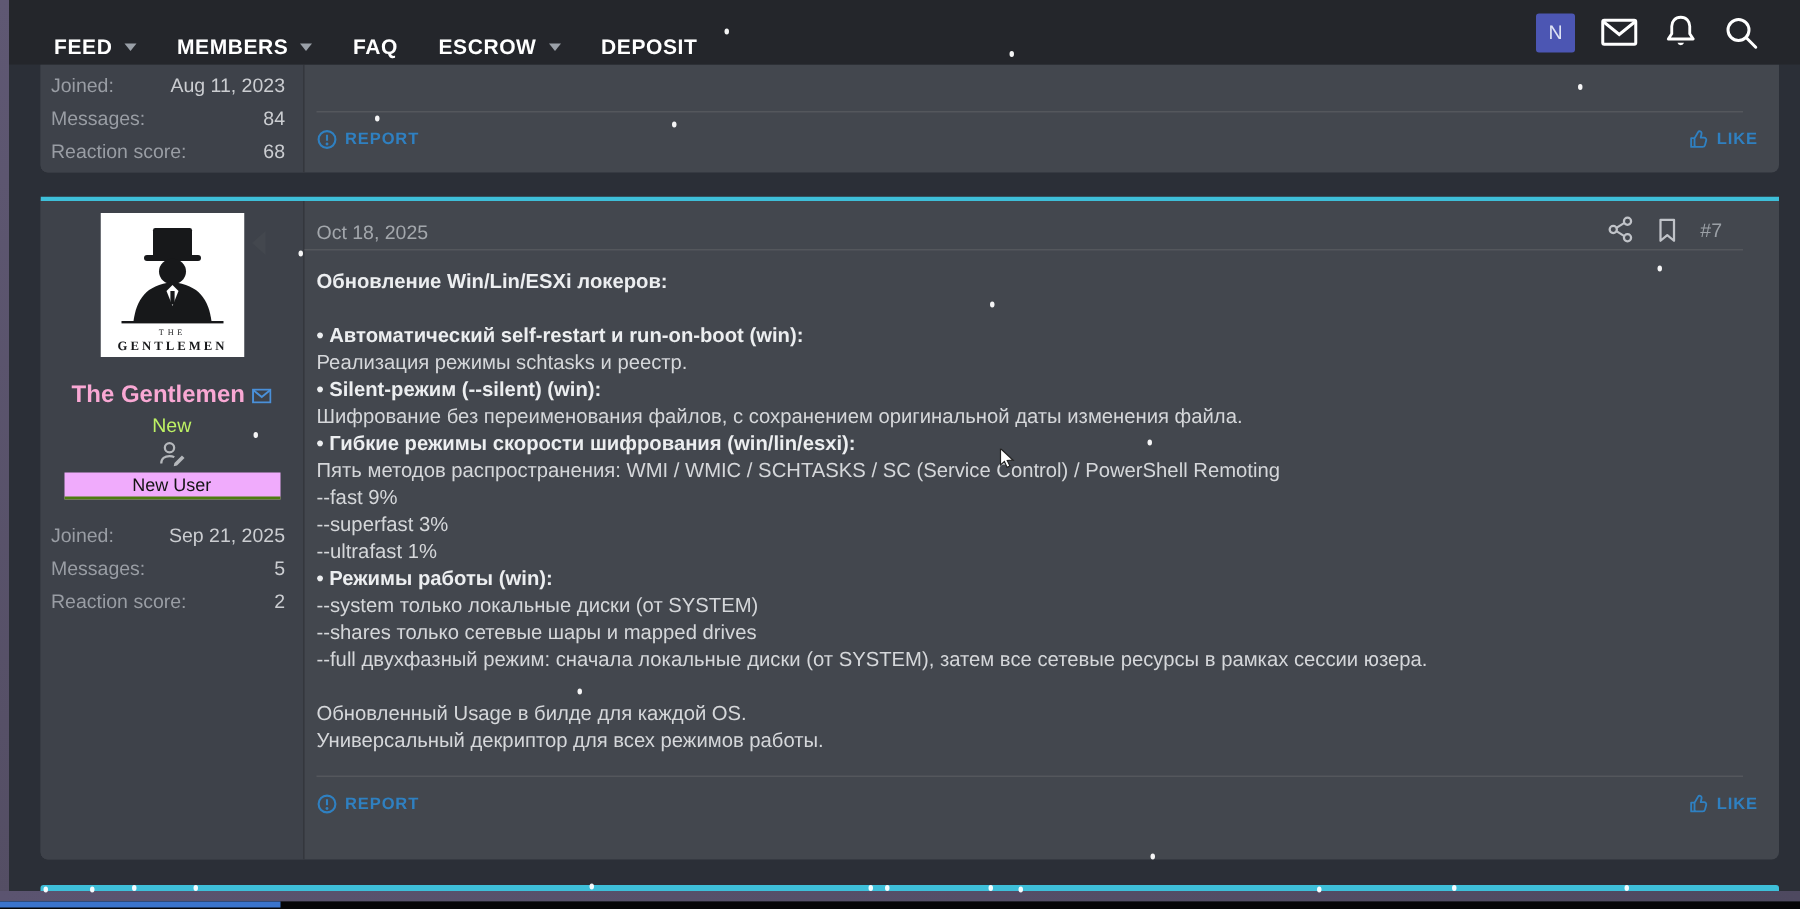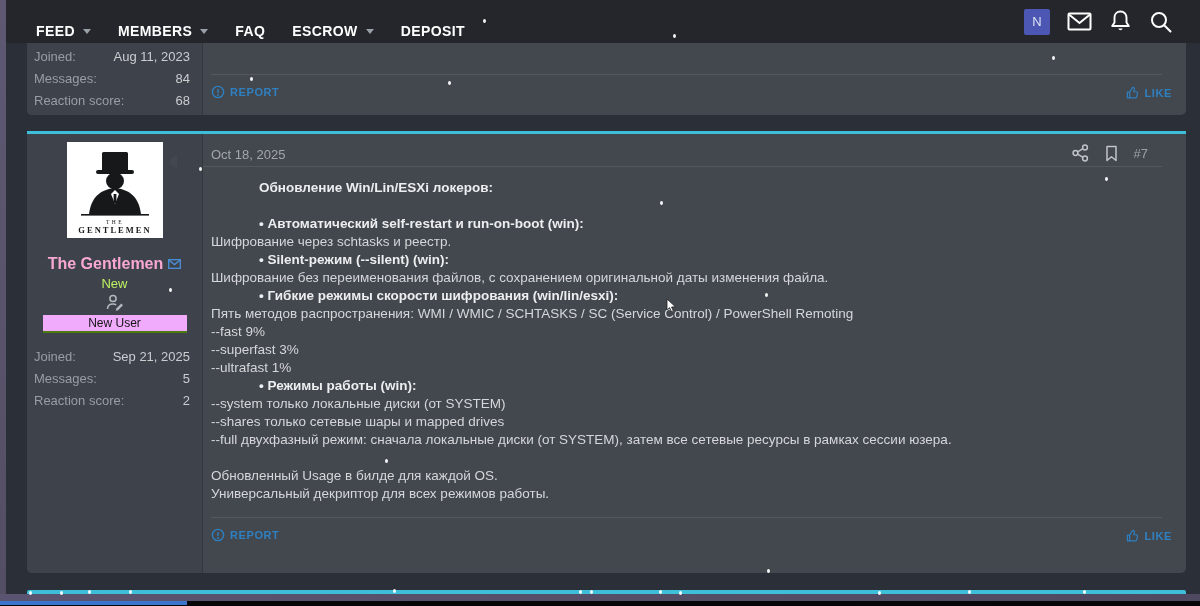--- a/index.html
+++ b/index.html
@@ -38,21 +38,21 @@
   .sidebar { width:176px; flex:none; background:#3e424a; border-right:1px solid #34373d; }
   .message { flex:1; position:relative; }
 
   .partial-post { top:43px; height:72px; }
   .partial-post .sidebar { padding-top:2px; }
   .stat-row { display:flex; justify-content:space-between; padding:0 12px 0 7px;
     height:22px; align-items:center; font-size:13px; }
   .stat-label { color:#999da4; }
   .stat-value { color:#cbcdd1; }
   .partial-post .divider { margin:31px 24px 0 8px; border-top:1px solid #54575c; }
-  .actions { display:flex; justify-content:space-between; align-items:flex-start;
+  .actions { display:flex; justify-content:space-between; align-items:center;
     padding:10px 14px 0 8px; }
   .action-link { display:inline-flex; align-items:center; gap:5px; color:#2f80c1;
     font-size:11px; font-weight:bold; letter-spacing:.6px; cursor:pointer; }
 
   .main-post { top:131px; height:442px; border-top:3px solid #3ebfd9; }
   .msg-arrow { position:absolute; left:168px; top:154px; width:0; height:0;
     border-top:8px solid transparent; border-bottom:8px solid transparent;
     border-right:9px solid #43474e; z-index:3; }
 
   
@@ -71,21 +71,21 @@
   
   .msg-header { height:33px; display:flex; align-items:flex-end; justify-content:space-between;
     padding:0 14px 4px 8px; border-bottom:1px solid #54575c; margin-right:24px; }
   .post-date { color:#a3a7ac; font-size:13px; cursor:pointer; }
   .header-tools { display:flex; align-items:center; gap:15px; }
   .tool-ico { display:flex; align-items:center; cursor:pointer; color:#c0c3c8; }
   .post-number { color:#9ba0a6; font-size:13px; cursor:pointer; }
 
   .post-body { margin:12px 14px 0 8px; font-size:13.5px; color:#d5d7da; }
   .bl { line-height:18px; white-space:nowrap; height:18px; }
-  .bl.b { font-weight:bold; color:#eceef0;margin-left:48px; }
+  .bl.b { font-weight:bold; color:#eceef0; }
   .msg-divider { margin:14px 24px 0 8px; border-top:1px solid #54575c; }
 
   
   .next-post-line { position:absolute; left:27px; top:590px; width:1159px; height:4px;
     background:#3ebfd9; border-radius:2px 2px 0 0; z-index:4; }
   .particles { position:absolute; left:0; top:0; width:1200px; height:606px;
     pointer-events:none; z-index:7; }
   .particle { position:absolute; width:3px; height:4px; border-radius:50%;
     background:#ffffff; opacity:.95; }
   .mouse-cursor { position:absolute; left:666px; top:299px; z-index:8; }
@@ -244,21 +244,21 @@
           </svg>
         </span>
         <span class="post-number">#7</span>
       </span>
     </div>
 
     <div class="post-body">
         <div class="bl b">Обновление Win/Lin/ESXi локеров:</div>
         <div class="bl">&nbsp;</div>
         <div class="bl b">• Автоматический self-restart и run-on-boot (win):</div>
-        <div class="bl">Шифрование через schtasks и реестр.</div>
+        <div class="bl">Реализация режимы schtasks и реестр.</div>
         <div class="bl b">• Silent-режим (--silent) (win):</div>
         <div class="bl">Шифрование без переименования файлов, с сохранением оригинальной даты изменения файла.</div>
         <div class="bl b">• Гибкие режимы скорости шифрования (win/lin/esxi):</div>
         <div class="bl">Пять методов распространения: WMI / WMIC / SCHTASKS / SC (Service Control) / PowerShell Remoting</div>
         <div class="bl">--fast 9%</div>
         <div class="bl">--superfast 3%</div>
         <div class="bl">--ultrafast 1%</div>
         <div class="bl b">• Режимы работы (win):</div>
         <div class="bl">--system только локальные диски (от SYSTEM)</div>
         <div class="bl">--shares только сетевые шары и mapped drives</div>

